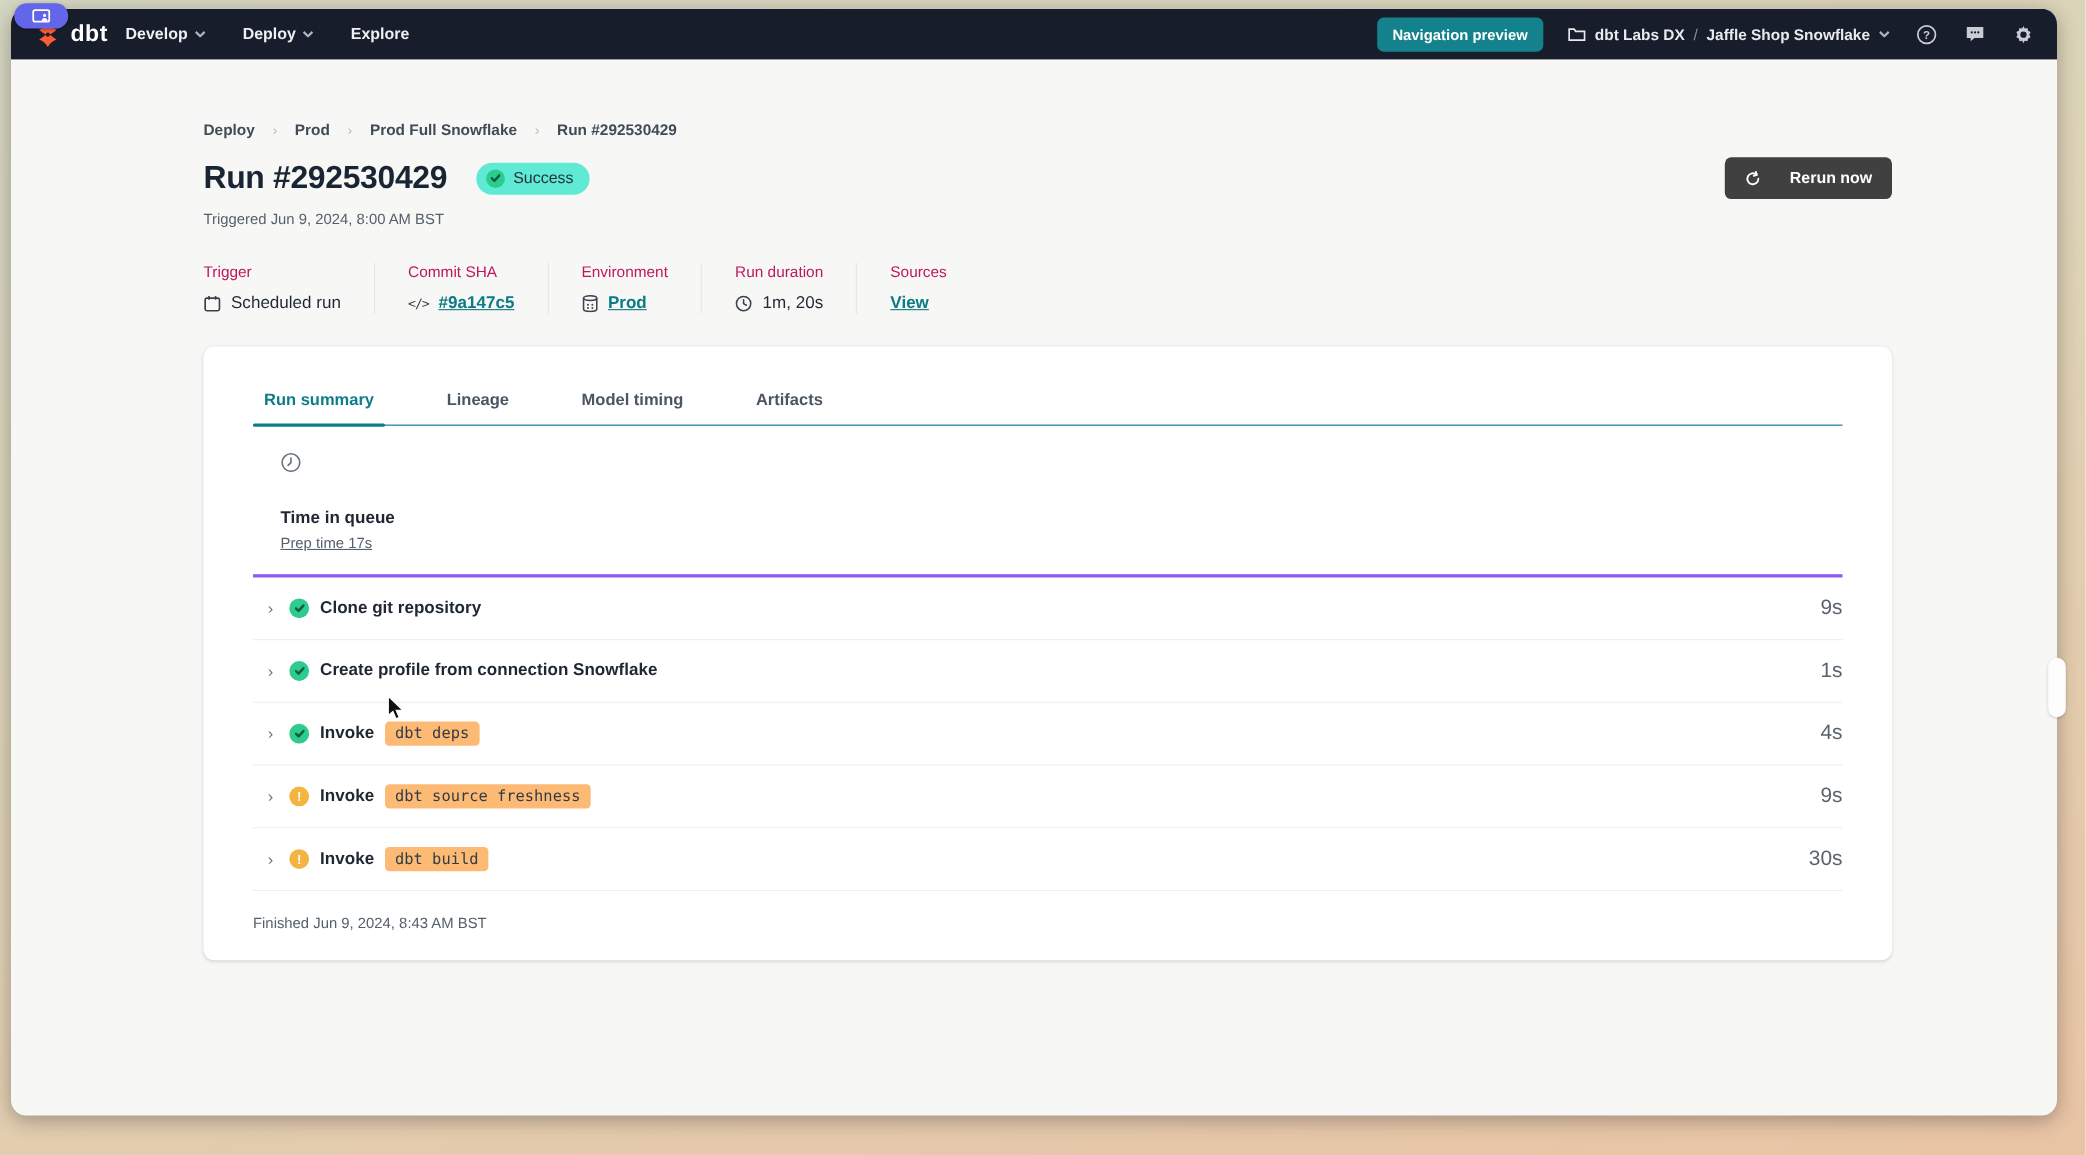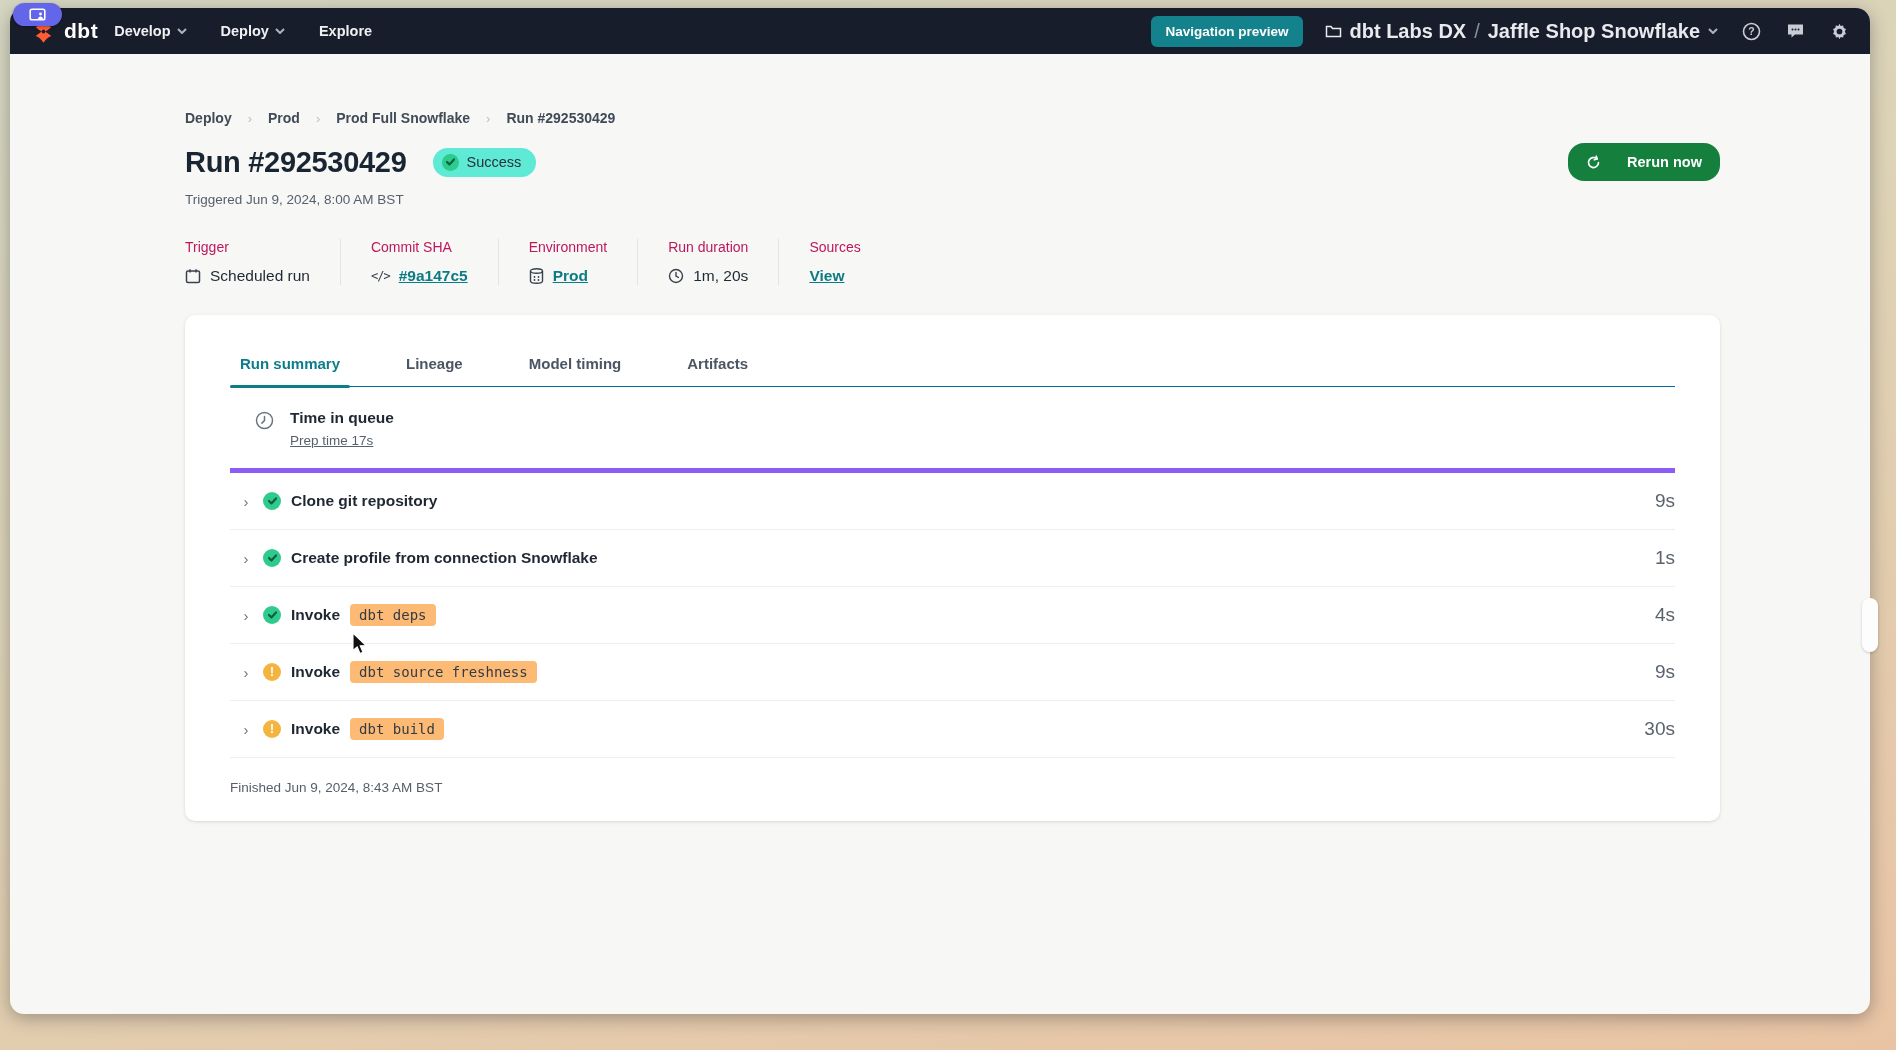--- a/index.html
+++ b/index.html
@@ -28,21 +28,21 @@
   .mainnav { display:flex; align-items:center; gap:34px; }
   .nav-item { display:flex; align-items:center; gap:6px; font-size:14.5px; font-weight:bold; color:#eef0f3; cursor:pointer; }
   .chev { width:10px; height:6px; }
   .chev polyline { fill:none; stroke:#aeb4bd; stroke-width:2; }
 
   .topbar-right { margin-left:auto; display:flex; align-items:center; gap:22px; }
   .nav-preview-btn {
     background:#13828c; color:#fff; border:none; border-radius:6px;
     font-family:inherit; font-size:13.5px; font-weight:bold; padding:8px 14px; cursor:pointer;
   }
-  .project-switcher { display:flex; align-items:center; gap:8px; font-size:20px; font-weight:bold; color:#e8eaee; cursor:pointer; }
+  .project-switcher { display:flex; align-items:center; gap:8px; font-size:14px; font-weight:bold; color:#e8eaee; cursor:pointer; }
   .project-switcher .slash { color:#8a919c; font-weight:normal; }
   .icon-btn { display:flex; align-items:center; justify-content:center; width:22px; height:22px; cursor:pointer; }
   .icon-btn svg { stroke:#c8cdd5; }
 
   
   .page { padding:0 150px 0 175px; }
 
   .breadcrumb { margin-top:56px; display:flex; align-items:center; font-size:14px; font-weight:bold; color:#414b57; }
   .breadcrumb .crumb { cursor:pointer; }
   .breadcrumb .sep { margin:0 16px; color:#b9bec6; font-weight:normal; font-size:13px; }
@@ -51,21 +51,21 @@
   .page-title { font-size:29px; font-weight:bold; color:#1a2533; letter-spacing:-.3px; }
   .status-badge {
     margin-left:26px; background:#5eead4; border-radius:16px; padding:6px 15px 6px 9px;
     display:flex; align-items:center; gap:8px; font-size:14.5px; color:#27313c;
   }
   .check-circle { width:17px; height:17px; border-radius:50%; background:#2ccb8e; display:flex; align-items:center; justify-content:center; }
   .check-circle svg { width:9px; height:8px; }
   .check-circle polyline { fill:none; stroke:#0e5e44; stroke-width:2.2; stroke-linecap:round; stroke-linejoin:round; }
 
   .rerun-btn {
-    margin-left:auto; background:#15803d; color:#fff; border:none; border-radius:16px;
+    margin-left:auto; background:#404040; color:#fff; border:none; border-radius:6px;
     font-family:inherit; font-size:14.5px; font-weight:bold; padding:11px 18px;
     display:flex; align-items:center; gap:26px; cursor:pointer;
   }
   .rerun-btn svg { stroke:#fff; }
 
   .triggered { margin-top:11px; font-size:13.5px; color:#555f6b; }
 
   .meta-row { margin-top:32px; display:flex; }
   .meta-col { padding-right:30px; margin-right:30px; border-right:1px solid #e2e4e8; }
   .meta-col:last-child { border-right:none; }
@@ -79,21 +79,21 @@
   .card {
     margin-top:30px; background:#fff; border-radius:10px;
     box-shadow:0 1px 2px rgba(16,24,40,.05), 0 1px 4px rgba(16,24,40,.09);
     padding:0 45px 26px;
   }
   .tabs { padding-top:40px; display:flex; gap:46px; border-bottom:1px solid #0369a1; }
   .tab { font-size:15px; font-weight:bold; color:#4b5563; padding:0 10px 14px; cursor:pointer; position:relative; }
   .tab.active { color:#0d7d88; }
   .tab.active:after { content:""; position:absolute; left:0; right:0; bottom:-2px; height:3px; background:#0d7d88; border-radius:2px; }
 
-  .queue-row { display:flex; align-items:flex-start; gap:16px; padding:22px 0 19px 25px; border-bottom:5px solid #8b5cf6; }
+  .queue-row { display:flex; align-items:flex-start; gap:32px; padding:22px 0 19px 25px; border-bottom:3px solid #8b5cf6;flex-direction:column; }
   .queue-title { font-size:15.5px; font-weight:bold; color:#1f2733; }
   .queue-link { display:inline-block; margin-top:6px; font-size:13.5px; color:#57616d; text-decoration:underline; cursor:pointer;text-align:center; }
   .clock-outline { margin-top:2px; }
   .clock-outline circle, .clock-outline path { stroke:#6a7480; fill:none; }
 
   .step-row { height:57px; display:flex; align-items:center; padding-left:8px; border-bottom:1px solid #eceef0; }
   .row-chev { width:16px; display:flex; justify-content:center; color:#6a7480; font-size:15px; cursor:pointer; user-select:none; }
   .status-icon { width:18px; height:18px; border-radius:50%; margin-left:9px; display:flex; align-items:center; justify-content:center; flex:none; }
   .status-icon.success { background:#2ecb8d; }
   .status-icon.warning { background:#f3b53f; color:#fff; font-size:12px; font-weight:bold; }

